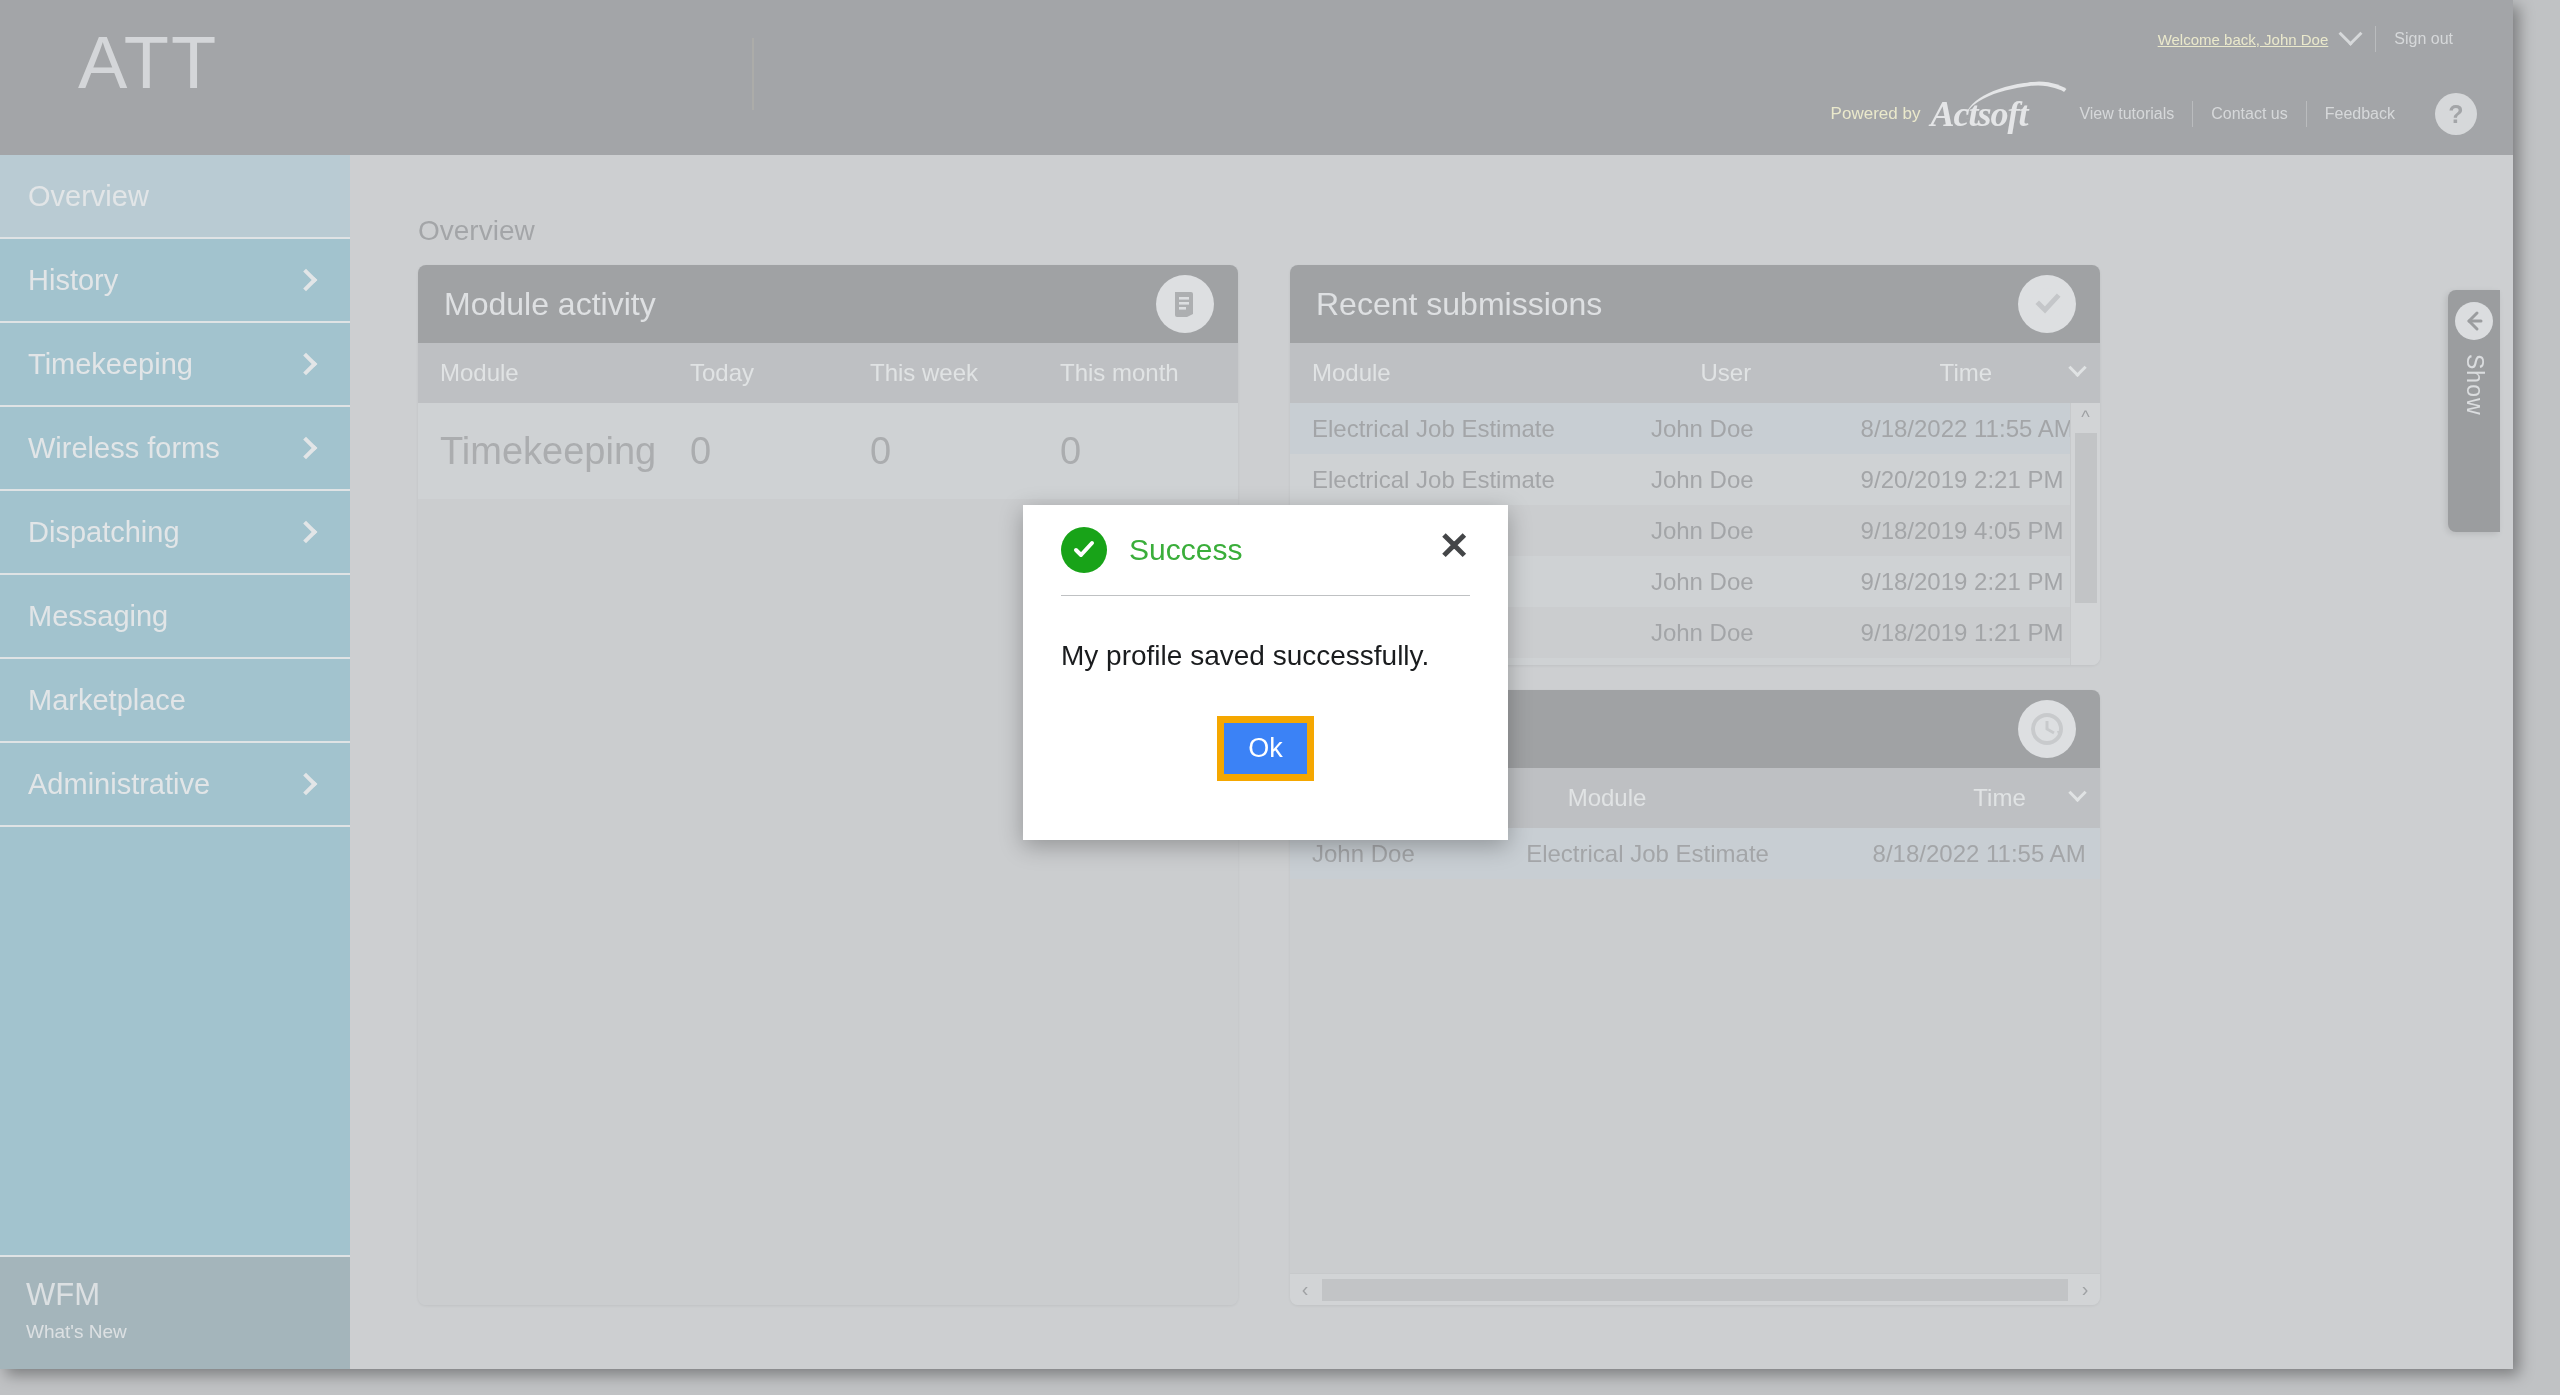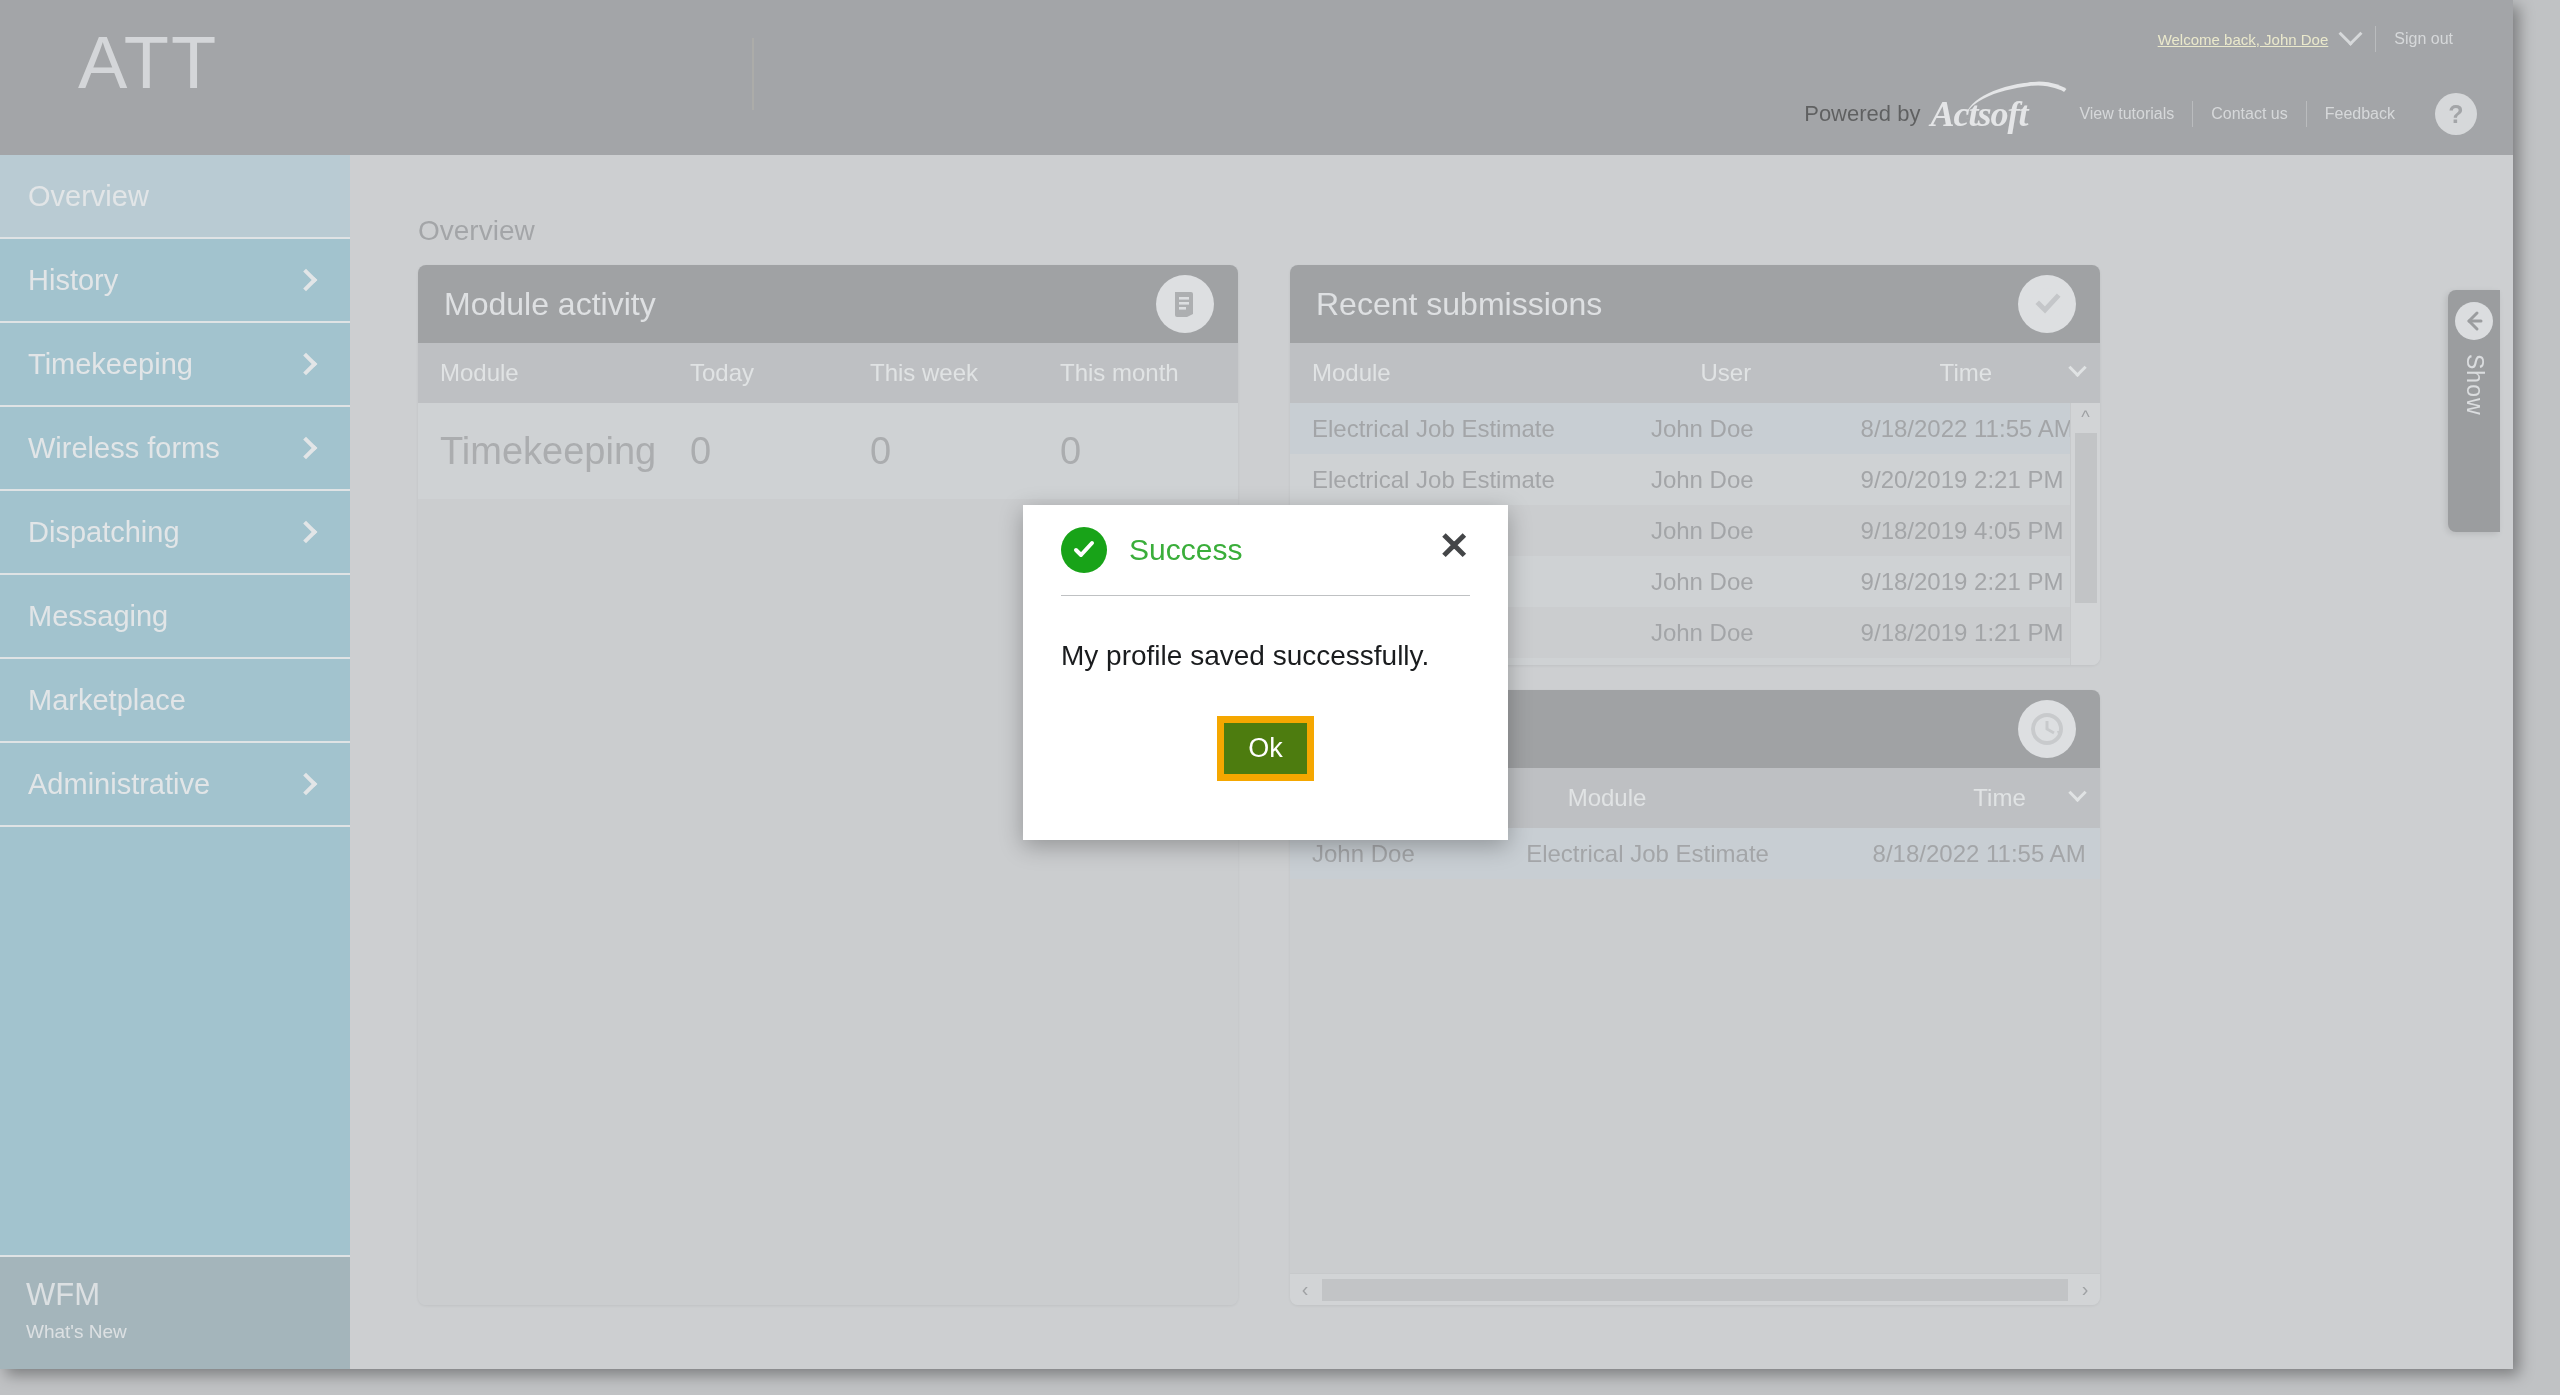--- a/index.html
+++ b/index.html
@@ -95,22 +95,22 @@
   }
   .caret-down {
     display: inline-block;
     width: 17px; height: 17px;
     border-right: 3px solid #d9dbdd;
     border-bottom: 3px solid #d9dbdd;
     transform: rotate(45deg) translate(-4px,-4px);
     margin-right: 16px;
   }
   .powered {
-    color: #000000;
-    font-size: 22px;
+    color: #fef9c3;
+    font-size: 17px;
     margin-right: 10px;
     white-space: nowrap;
   }
   .actsoft {
     font-family: "Liberation Serif", serif;
     font-style: italic;
     font-weight: bold;
     font-size: 36px;
     color: #f2f3f4;
     letter-spacing: -1px;
@@ -399,21 +399,21 @@
     color: #1a1c1e;
     font-size: 28px;
     padding-top: 44px;
   }
   .modal-actions {
     display: flex;
     justify-content: center;
     padding-top: 44px;
   }
   .ok-btn {
-    background: #4d7c0f;
+    background: #3b82f6;
     color: #ffffff;
     font-size: 27px;
     border: 7px solid #f5a700;
     padding: 10px 24px;
     cursor: pointer;
   }
 </style>
 </head>
 <body>
 

